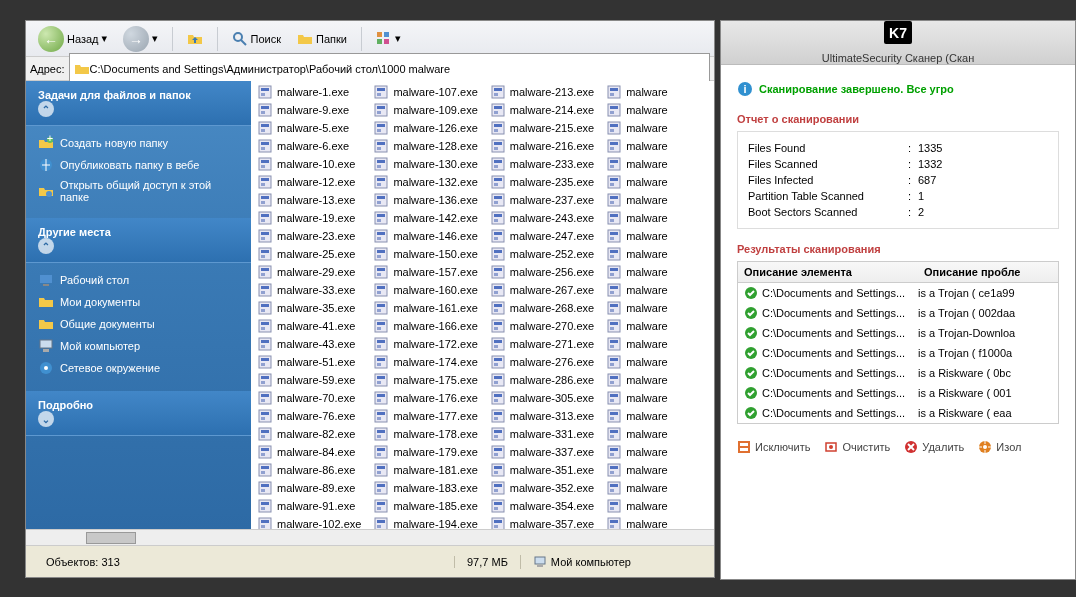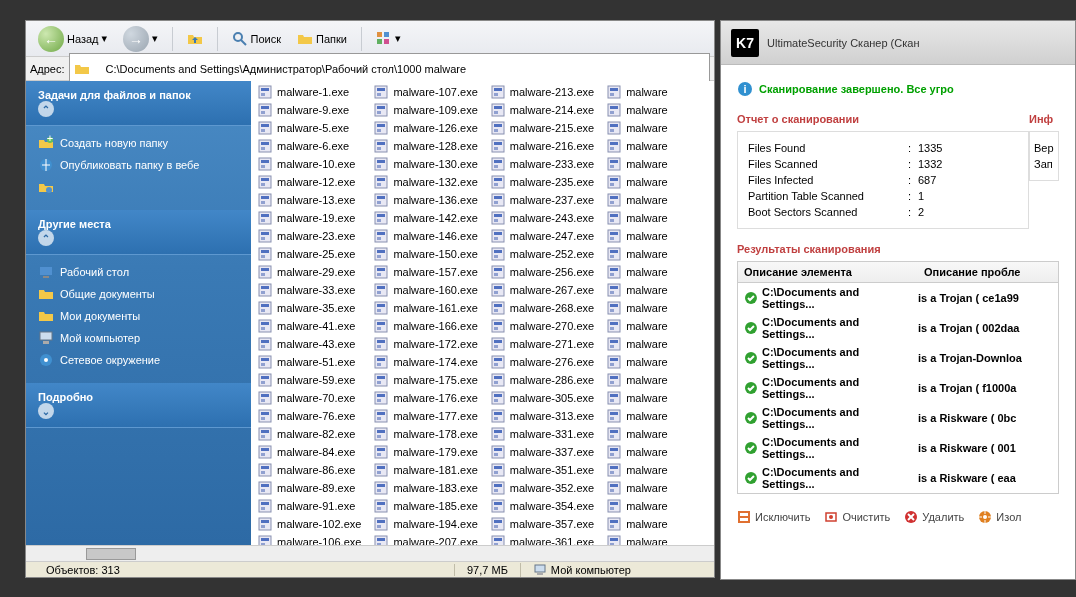--- a/index.html
+++ b/index.html
@@ -11,67 +11,67 @@
 }
 .toolbar {
   height: 36px; background: linear-gradient(#f4f5f8, #e8eaef);
   display: flex; align-items: center; padding: 0 6px; gap: 4px; border-bottom: 1px solid #ccc;
 }
 .tbtn { display: flex; align-items: center; gap: 3px; padding: 2px 6px; cursor: pointer; border-radius: 3px; }
 .navball { width: 26px; height: 26px; border-radius: 50%; background: radial-gradient(circle at 30% 30%, #cde8b0, #6fa845); display: flex; align-items: center; justify-content: center; color: #fff; font-size: 14px; }
 .navball.fwd { background: radial-gradient(circle at 30% 30%, #d0d8e0, #9aa5b0); }
 .sep { width: 1px; height: 24px; background: #c8ccd2; margin: 0 4px; }
 .addrbar { height: 24px; background: #f0f0f0; display: flex; align-items: center; padding: 0 4px; border-bottom: 1px solid #ccc; gap: 4px; }
-.addrinput { flex: 1; height: 32px; border: 1px solid #999; background: #fff; padding: 0 4px; display: flex; align-items: center; gap: 16px; }
+.addrinput { flex: 1; height: 32px; border: 1px solid #999; background: #fff; padding: 0 4px; display: flex; align-items: center; gap: 0; }
 .body { flex: 1; display: flex; overflow: hidden; }
 .sidebar {
   width: 225px; background: linear-gradient(#4a8bc5, #3a7ab5 40%, #2d6aa5);
   color: #fff; padding: 0; overflow: hidden;
 }
 .panel { margin: 0; }
 .panel-head {
   background: linear-gradient(#4287c8, #2d70b0);
   padding: 8px 12px; font-weight: bold; display: flex; justify-content: space-between; 
   border-bottom: 1px solid rgba(255,255,255,0.15);
   flex-direction: column;
 }
 .panel-body { padding: 6px 12px 12px; }
 .panel-item { display: flex; align-items: center; gap: 6px; padding: 3px 0; cursor: pointer; }
 .filepane { flex: 1; background: #fff; overflow: auto; position: relative; }
 .filecols { display: flex; flex-direction: row; align-items: flex-start; }
 .filecol { display: flex; flex-direction: column; padding: 2px 4px; }
 .fileitem { display: flex; align-items: center; gap: 4px; padding: 1px 2px; white-space: nowrap; cursor: pointer; }
 .fileicon { width: 16px; height: 16px; flex-shrink: 0; display: flex; align-items: center; justify-content: center; }
 .fileicon svg { width: 16px; height: 16px; }
-.statusbar { height: 16px; background: #ece9d8; border-top: 1px solid #ccc; display: flex; align-items: center; padding: 0 8px; font-size: 11px; }
+.statusbar { height: 32px; background: #ece9d8; border-top: 1px solid #ccc; display: flex; align-items: center; padding: 0 8px; font-size: 11px; }
 .statusbar .cell { padding: 0 12px; border-left: 1px solid #c0bca8; }
 .statusbar .cell:first-child { border-left: none; flex: 0 0 420px; }
 .hscroll { height: 16px; background: #eee; border-top: 1px solid #ccc; position: relative; }
 .hscroll .thumb { position: absolute; left: 60px; top: 2px; width: 50px; height: 12px; background: #c8c8c8; border: 1px solid #999; }
 
 .scanner {
   position: absolute; right: 0; top: 20px; width: 356px; height: 560px;
   background: #fff; border: 1px solid #888; display: flex; flex-direction: column;
 }
 .sc-title {
   height: 44px; background: linear-gradient(#e8e8e8, #d0d0d0);
-  border-bottom: 1px solid #bbb; display: flex; align-items: center; padding: 0 10px; gap: 8px; font-size: 15px; color: #333;
+  border-bottom: 1px solid #bbb; display: flex; align-items: center; padding: 0 10px; gap: 8px; font-size: 15px; color: #333; flex-direction: column;
 }
 .sc-logo { width: 28px; height: 28px; background: #000; color: #fff; display: flex; align-items: center; justify-content: center; font-weight: bold; font-size: 14px; border-radius: 2px; }
 .sc-body { padding: 16px 16px 8px; background: #fff; }
 .sc-status { display: flex; align-items: center; gap: 6px; color: #00a000; font-weight: bold; font-size: 13px; margin-bottom: 16px; }
 .sc-section-h { color: #c04040; font-weight: bold; margin-bottom: 6px; }
 .sc-report { border: 1px solid #ddd; padding: 8px 10px; margin-bottom: 14px; }
 .sc-row { display: flex; padding: 2px 0; }
 .sc-row .lbl { flex: 0 0 160px; }
 .sc-row .col { flex: 0 0 10px; }
 .sc-results { }
 .sc-res-head { display: flex; background: linear-gradient(#f8f8f8,#eee); border: 1px solid #ccc; padding: 4px 6px; font-weight: bold; }
 .sc-res-head .c1 { flex: 0 0 180px; }
-.sc-res-body { border: 1px solid #ccc; border-top: none; font-weight: bold; }
+.sc-res-body { border: 1px solid #ccc; border-top: none; }
 .sc-res-row { display: flex; align-items: center; padding: 3px 6px; gap: 4px; }
 .sc-res-row .c1 { flex: 0 0 170px; display: flex; align-items: center; gap: 4px; overflow: hidden; }
 .sc-res-row .c2 { flex: 1; overflow: hidden; white-space: nowrap; }
 .sc-actions { display: flex; gap: 14px; padding: 16px 0 0; }
 .sc-act { display: flex; align-items: center; gap: 4px; color: #444; cursor: pointer; }
 .chev { width: 16px; height: 16px; border-radius: 50%; background: rgba(255,255,255,0.7); color: #2d6aa5; display:flex;align-items:center;justify-content:center; font-size:10px;}
 .folder-icon { width:16px; height:16px; }
 .greencheck { width:14px; height:14px; }
 </style>
 </head>
@@ -158,20 +158,21 @@
               </span>
               <span>Опубликовать папку в вебе</span>
             </div>
             <div class="panel-item">
               <span class="fileicon">
                 <svg viewBox="0 0 16 16">
                   <path fill="#f3c848" d="M1 5h5l1 2h8v6H1z"></path>
                   <circle cx="11" cy="11" r="3" fill="#5090d0"></circle>
                 </svg>
               </span>
+              <span>Открыть общий доступ к этой папке</span>
             </div>
           </div>
       </div>
       <div class="panel">
         <div class="panel-head">
           <span>Другие места</span>
           <span class="chev">⌃</span>
         </div>
         <div class="panel-body" id="places-body">
             <div class="panel-item">
@@ -182,29 +183,29 @@
                 </svg>
               </span>
               <span>Рабочий стол</span>
             </div>
             <div class="panel-item">
               <span class="fileicon">
                 <svg viewBox="0 0 16 16">
                   <path fill="#f3c848" d="M1 4h5l1 2h8v7H1z"></path>
                 </svg>
               </span>
+              <span>Мои документы</span>
+            </div>
+            <div class="panel-item">
+              <span class="fileicon">
+                <svg viewBox="0 0 16 16">
+                  <path fill="#f3c848" d="M1 4h5l1 2h8v7H1z"></path>
+                </svg>
+              </span>
               <span>Общие документы</span>
-            </div>
-            <div class="panel-item">
-              <span class="fileicon">
-                <svg viewBox="0 0 16 16">
-                  <path fill="#f3c848" d="M1 4h5l1 2h8v7H1z"></path>
-                </svg>
-              </span>
-              <span>Мои документы</span>
             </div>
             <div class="panel-item">
               <span class="fileicon">
                 <svg viewBox="0 0 16 16">
                   <rect x="2" y="2" width="12" height="8" fill="#cde" stroke="#678"></rect>
                   <rect x="5" y="11" width="6" height="3" fill="#aaa"></rect>
                 </svg>
               </span>
               <span>Мой компьютер</span>
             </div>
@@ -1333,27 +1334,20 @@
               <span class="lbl">Partition Table Scanned</span>
               <span class="col">:</span>
               <span>1</span>
             </div>
             <div class="sc-row">
               <span class="lbl">Boot Sectors Scanned</span>
               <span class="col">:</span>
               <span>2</span>
             </div>
           </div>
-      </div>
-      <div style="width:30px;">
-        <div class="sc-section-h">Инф</div>
-        <div style="border:1px solid #ddd; padding:8px 4px;">
-          <div style="padding:2px 0;">Вер</div>
-          <div style="padding:2px 0;">Зап</div>
-        </div>
       </div>
     </div>
 
     <div class="sc-section-h">Результаты сканирования</div>
     <div class="sc-results">
       <div class="sc-res-head">
         <div class="c1">Описание элемента</div>
         <div class="c2">Описание пробле</div>
       </div>
       <div class="sc-res-body" id="sc-results">

